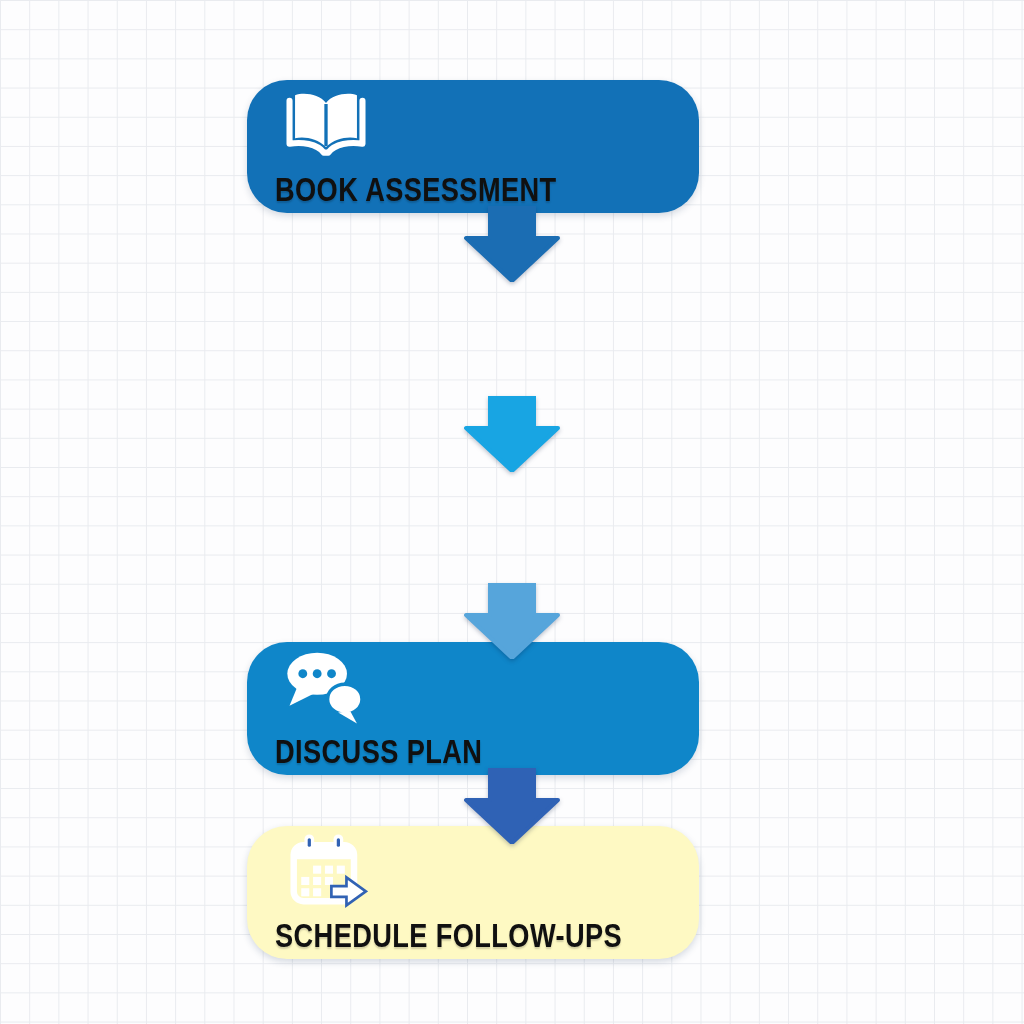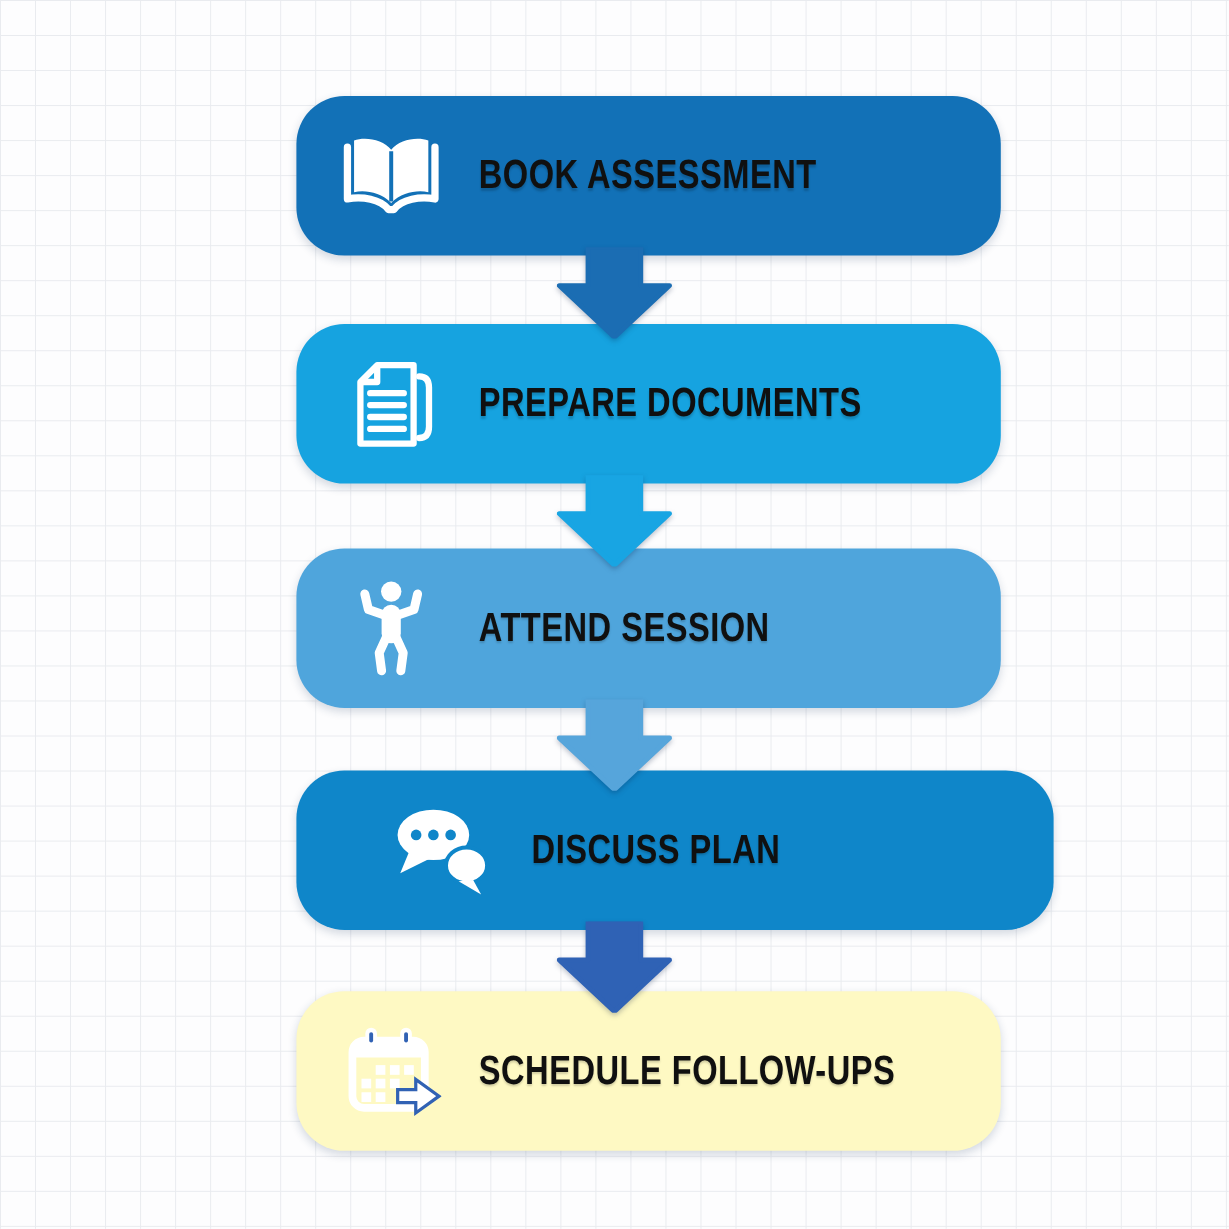--- a/index.html
+++ b/index.html
@@ -10,25 +10,26 @@
     background-image:
       linear-gradient(to right,#e9ebef 1px,transparent 1px),
       linear-gradient(to bottom,#e9ebef 1px,transparent 1px);
     background-size:29.2px 29.2px;
     overflow:hidden;
     position:relative;
   }
   .canvas{position:absolute;inset:0;}
   .step{
     position:absolute;
-    left:247px;width:587px;height:133px;
+    left:247px;width:452px;height:133px;
     border-radius:40px;
-    display:flex;align-items:center;
+    display:flex;
     box-shadow:0 3px 7px rgba(25,55,95,.18);
     z-index:1;
+    flex-direction:column;
   }
   .step .icon-wrap{
     width:90px;height:90px;
     margin-left:34px;
     display:flex;align-items:center;justify-content:center;
     flex:0 0 auto;
   }
   .step .icon-wrap svg{width:84px;height:84px;}
   .step .label{
     margin-left:28px;
@@ -70,59 +71,35 @@
     </span>
     <span class="label">BOOK ASSESSMENT</span>
   </div>
 
   <div class="arrow" id="a1">
     <svg viewBox="0 0 96 76">
         <path d="M26 0 H70 V32 H94 L48 75 L2 32 H26 Z" stroke-linejoin="round" stroke-width="4" fill="#1b6db3" stroke="#1b6db3"></path>
       </svg>
   </div>
 
-  <div class="step" id="s2" style="background: rgb(22, 163, 224);">
-    <span class="icon-wrap">
-      <svg viewBox="0 0 72 72">
-        <path d="M56 16 Q63 16 63 24 L63 52 Q63 60 56 60" stroke="#fff" stroke-width="4.5" fill="none" stroke-linecap="round"></path>
-        <path d="M26 8 L52 8 L52 64 L14 64 L14 20 Z" stroke="#fff" stroke-width="4.5" fill="none" stroke-linejoin="round"></path>
-        <path d="M26 8 L26 20 L14 20" stroke="#fff" stroke-width="4.5" fill="none" stroke-linejoin="round"></path>
-        <path d="M21 28 H45 M21 36.5 H45 M21 45 H45 M21 53.5 H45" stroke="#fff" stroke-width="4.5" stroke-linecap="round"></path>
-      </svg>
-    </span>
-    <span class="label">PREPARE DOCUMENTS</span>
-  </div>
 
   <div class="arrow" id="a2">
     <svg viewBox="0 0 96 76">
         <path d="M26 0 H70 V32 H94 L48 75 L2 32 H26 Z" stroke-linejoin="round" stroke-width="4" fill="#18a5e3" stroke="#18a5e3"></path>
       </svg>
   </div>
 
-  <div class="step" id="s3" style="background: rgb(79, 165, 220);">
-    <span class="icon-wrap">
-      <svg viewBox="0 0 64 84">
-        <circle cx="32" cy="11" r="8.5" fill="#fff"></circle>
-        <path d="M32 30 L32 46" stroke="#fff" stroke-width="16" stroke-linecap="round"></path>
-        <path d="M25 30 L13 26 L10 13" stroke="#fff" stroke-width="7.5" fill="none" stroke-linecap="round" stroke-linejoin="round"></path>
-        <path d="M39 30 L51 26 L54 13" stroke="#fff" stroke-width="7.5" fill="none" stroke-linecap="round" stroke-linejoin="round"></path>
-        <path d="M28 49 L22 62 L24 77" stroke="#fff" stroke-width="7.5" fill="none" stroke-linecap="round" stroke-linejoin="round"></path>
-        <path d="M36 49 L42 62 L40 77" stroke="#fff" stroke-width="7.5" fill="none" stroke-linecap="round" stroke-linejoin="round"></path>
-      </svg>
-    </span>
-    <span class="label">ATTEND SESSION</span>
-  </div>
 
   <div class="arrow" id="a3">
     <svg viewBox="0 0 96 76">
         <path d="M26 0 H70 V32 H94 L48 75 L2 32 H26 Z" stroke-linejoin="round" stroke-width="4" fill="#56a5db" stroke="#56a5db"></path>
       </svg>
   </div>
 
-  <div class="step" id="s4" style="background: rgb(15, 134, 201); padding-left: 44px;">
+  <div class="step" id="s4" style="background: rgb(15, 134, 201);">
     <span class="icon-wrap">
       <svg viewBox="0 0 76 68">
         <ellipse cx="30" cy="22" rx="27" ry="19" fill="#fff"></ellipse>
         <path d="M12 34 L5 51 L29 39 Z" fill="#fff"></path>
         <ellipse cx="55" cy="45" rx="15.5" ry="13.5" fill="#fff" stroke-width="3" stroke="#0f86c9"></ellipse>
         <path d="M60 56 L66 67 L49 57 Z" fill="#fff"></path>
         <circle cx="17" cy="22" r="4" fill="#0f86c9"></circle>
         <circle cx="30" cy="22" r="4" fill="#0f86c9"></circle>
         <circle cx="43" cy="22" r="4" fill="#0f86c9"></circle>
       </svg>

